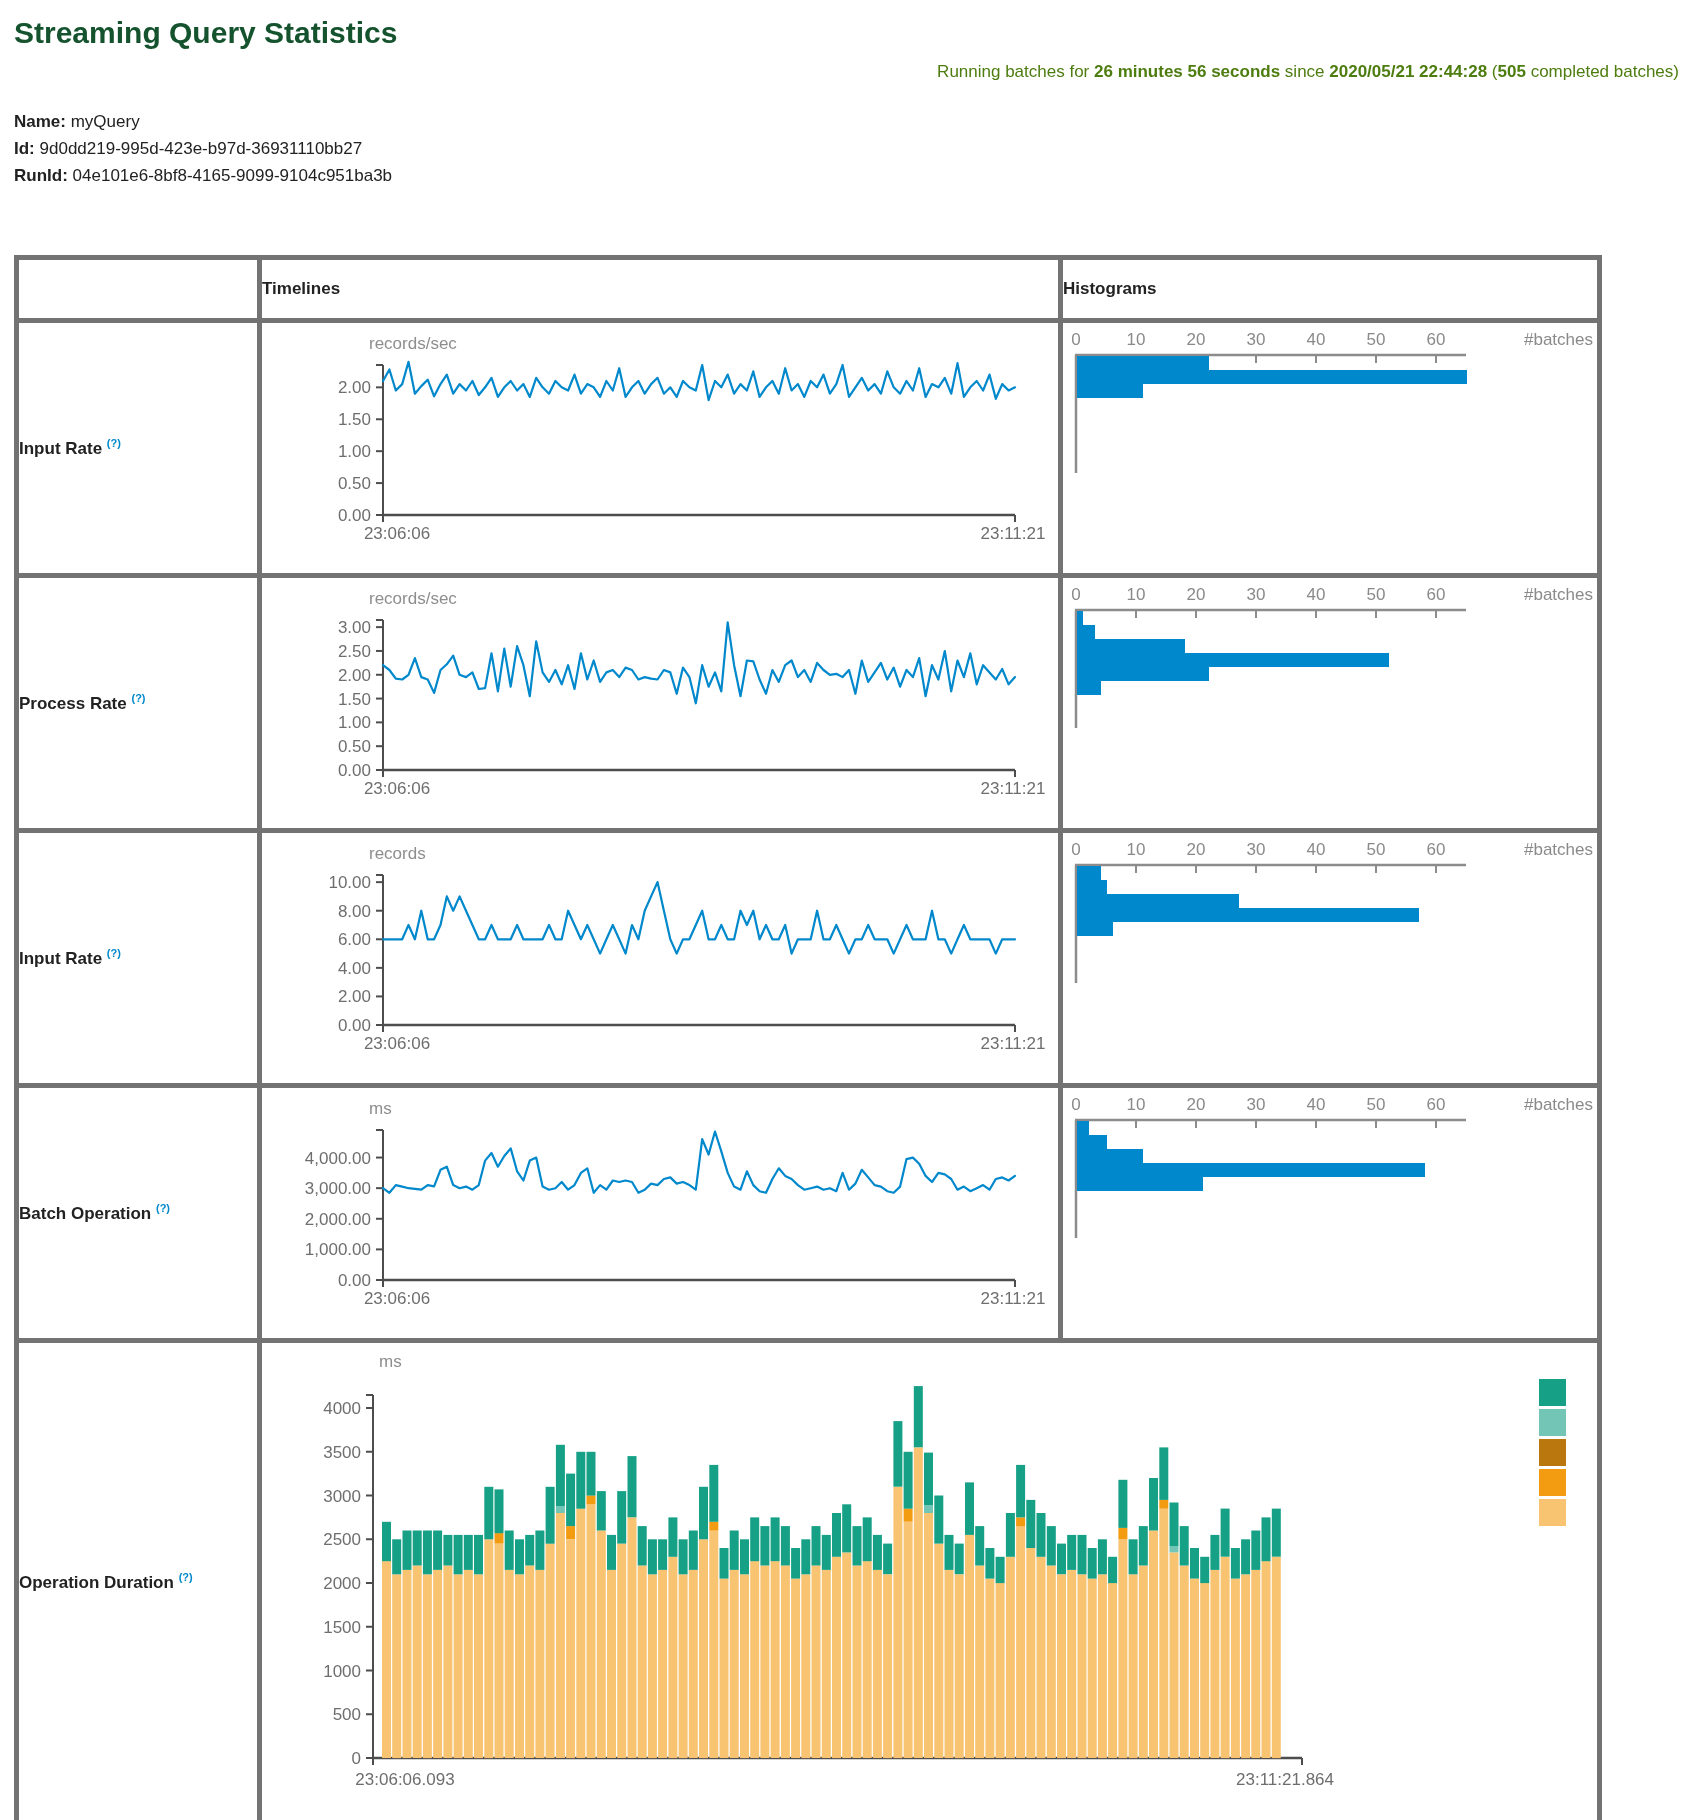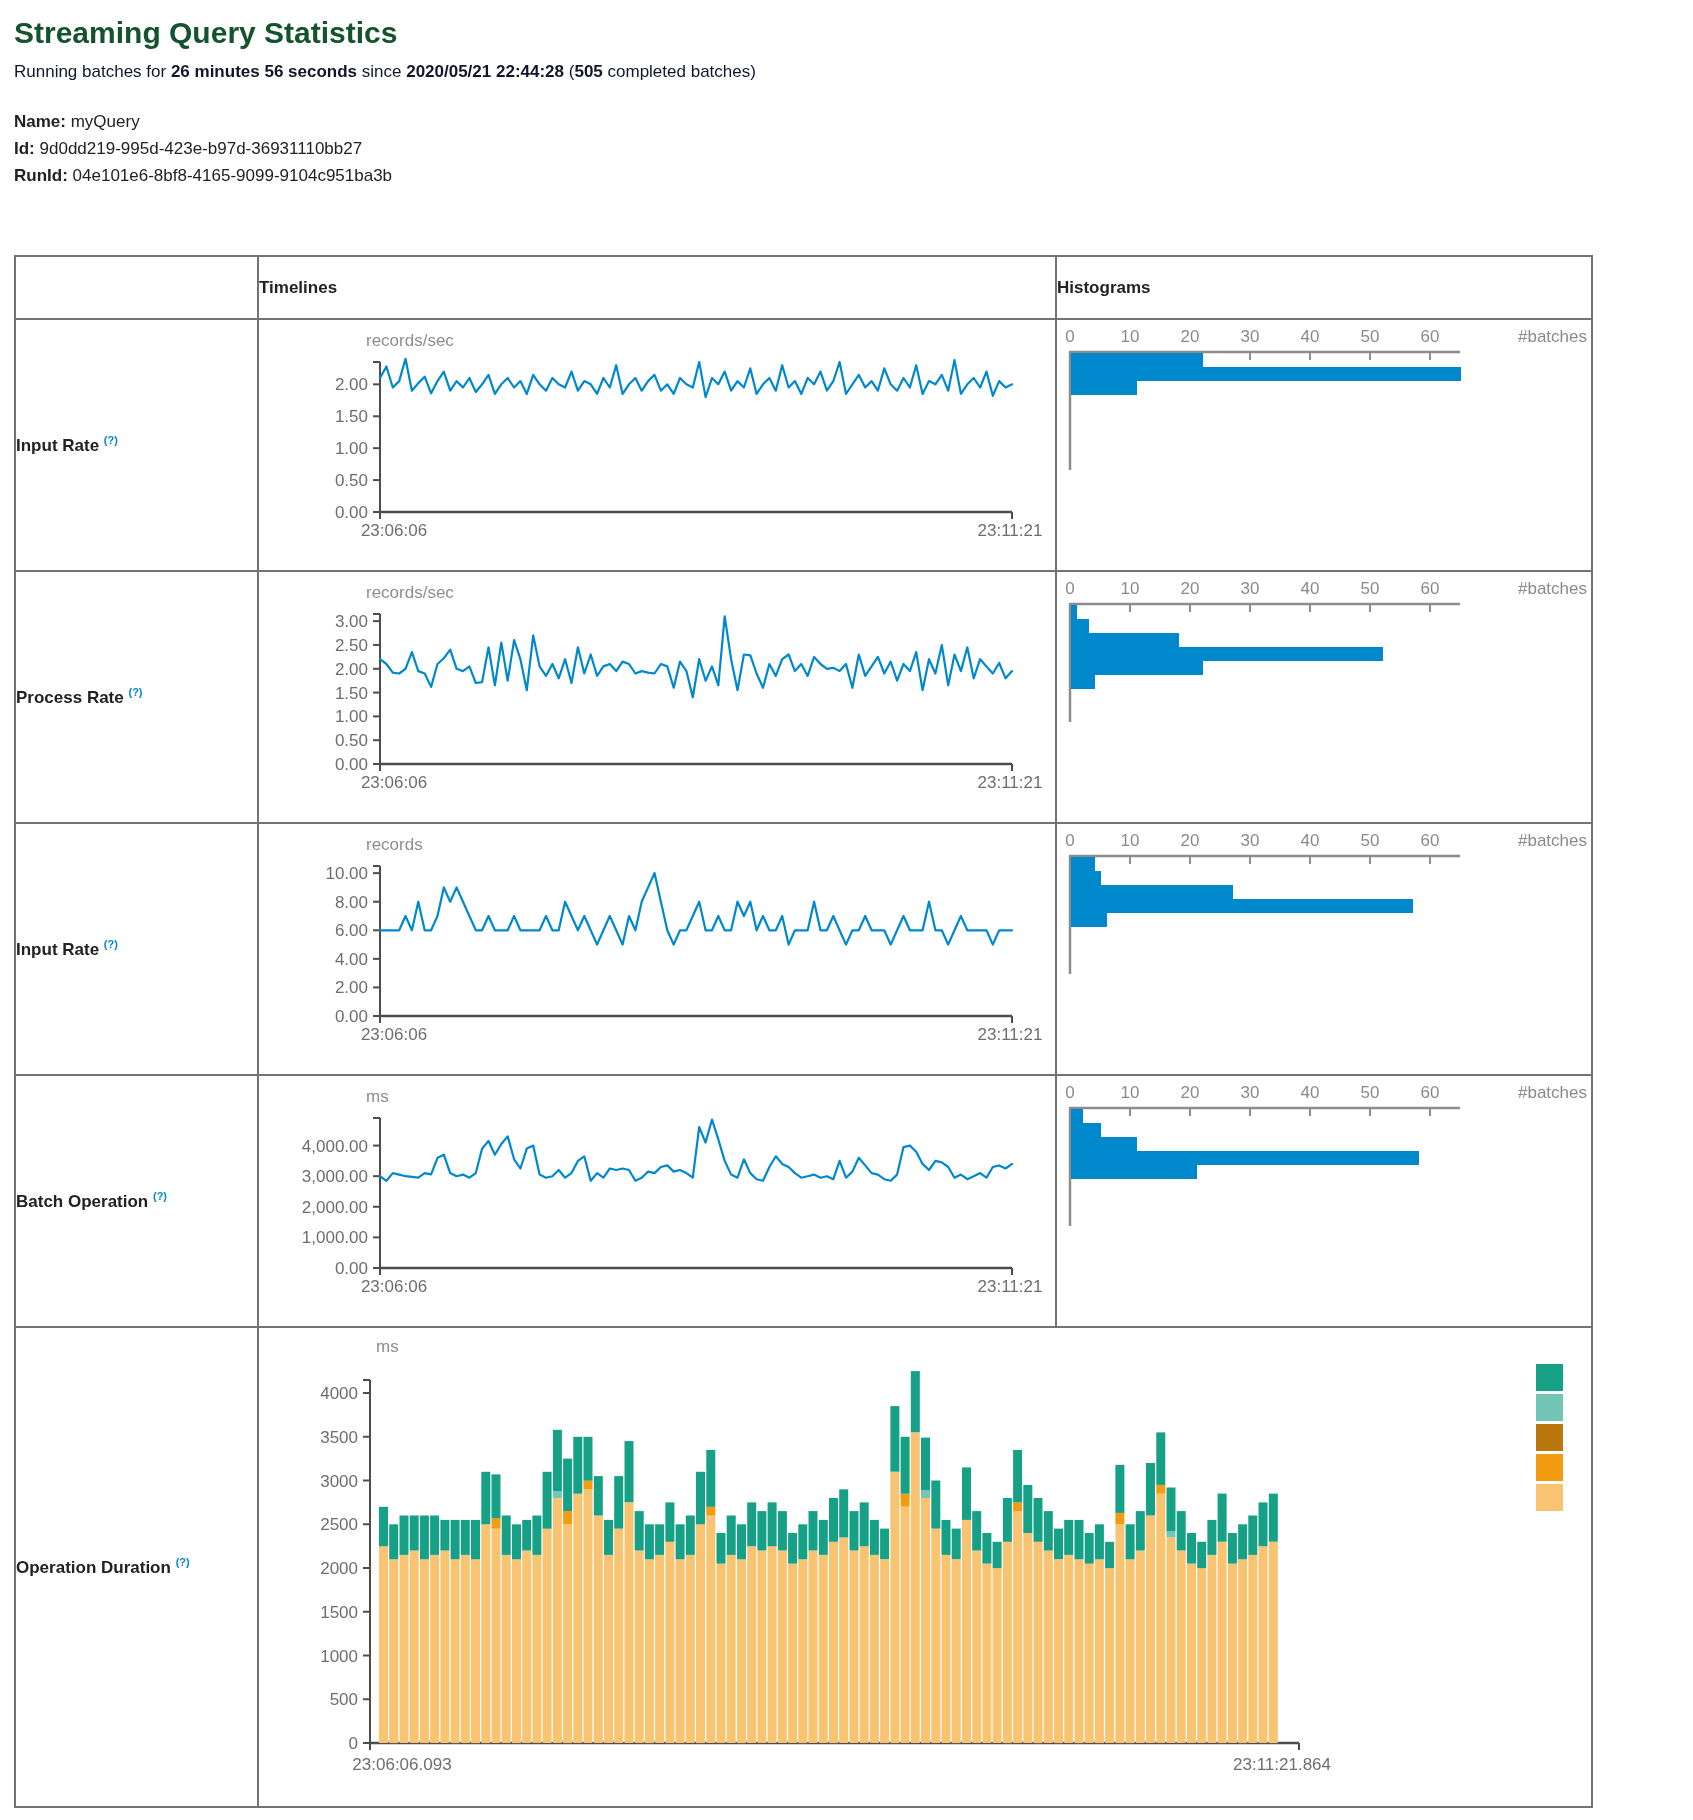--- a/index.html
+++ b/index.html
@@ -5,26 +5,26 @@
   * { box-sizing: border-box; }
   html,body { margin:0; padding:0; background:#ffffff; }
   body {
     width:1693px; height:1820px;
     font-family:"Liberation Sans", sans-serif;
     color:#1f1f1f;
     overflow:hidden;
   }
   .wrap { padding:0 14px; }
   h1.page-title { margin:16px 0 12px; font-size:30px; font-weight:700; color:#14532d; }
-  .subtitle { margin:12px 0 26px; font-size:17px; color:#0f172a; }
+  .subtitle { margin:12px 0 26px; font-size:17px; color:#4d7c0f;text-align:right; }
   .subtitle b { font-weight:700; }
   .info-line { font-size:17px; line-height:27px; color:#222; }
   .info-line b { font-weight:700; }
   table.stats { border-collapse:collapse; margin-top:66px; table-layout:fixed; }
-  table.stats td, table.stats th { border:2px solid #737373; padding:0; vertical-align:middle; }
+  table.stats td, table.stats th { border:5px solid #737373; padding:0; vertical-align:middle; }
   th.col-head { text-align:left; font-size:17px; font-weight:700; color:#222; height:63px; padding-left:14px; }
   td.label-cell { width:243px; padding-left:14px; font-size:17px; font-weight:700; color:#222; }
   td.label-cell sup { font-size:11px; color:#0088CC; font-weight:700; }
   td.chart-cell { width:798px; height:252px;text-align:right; }
   td.hist-cell  { width:536px; height:252px; }
   td.op-cell    { height:480px; }
   .chart-host { display:block; width:100%; height:100%; }
   svg { display:block; }
   svg text { font-family:"Liberation Sans", sans-serif; }
 </style>

